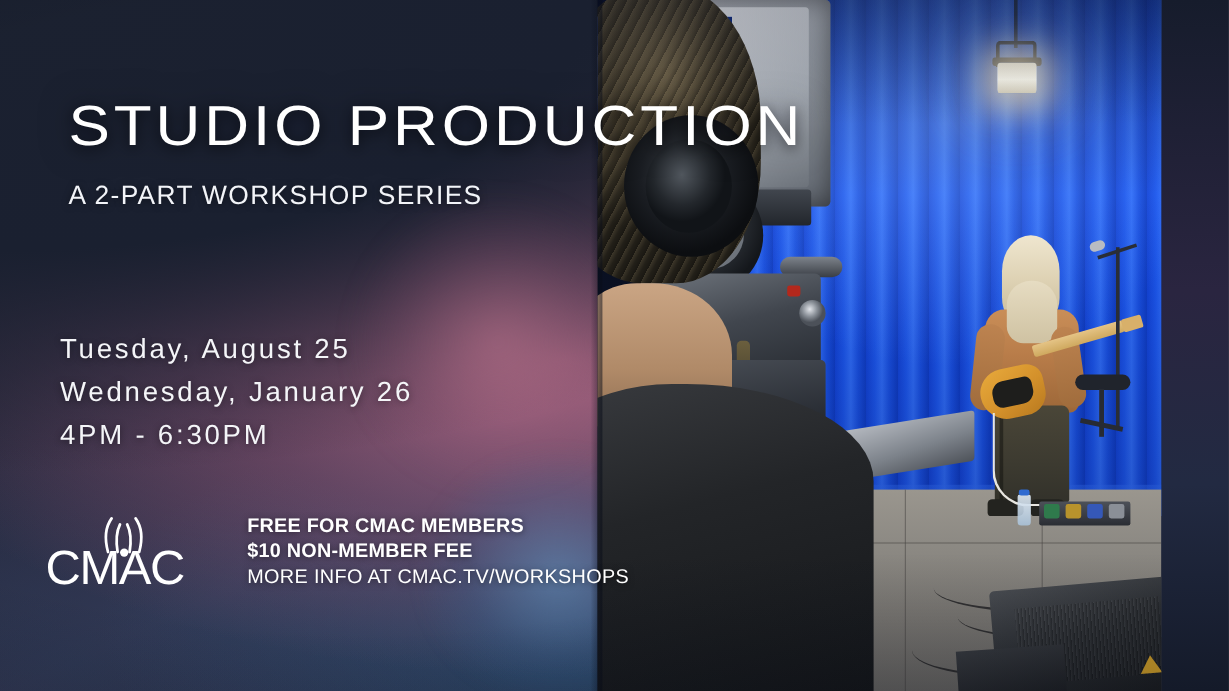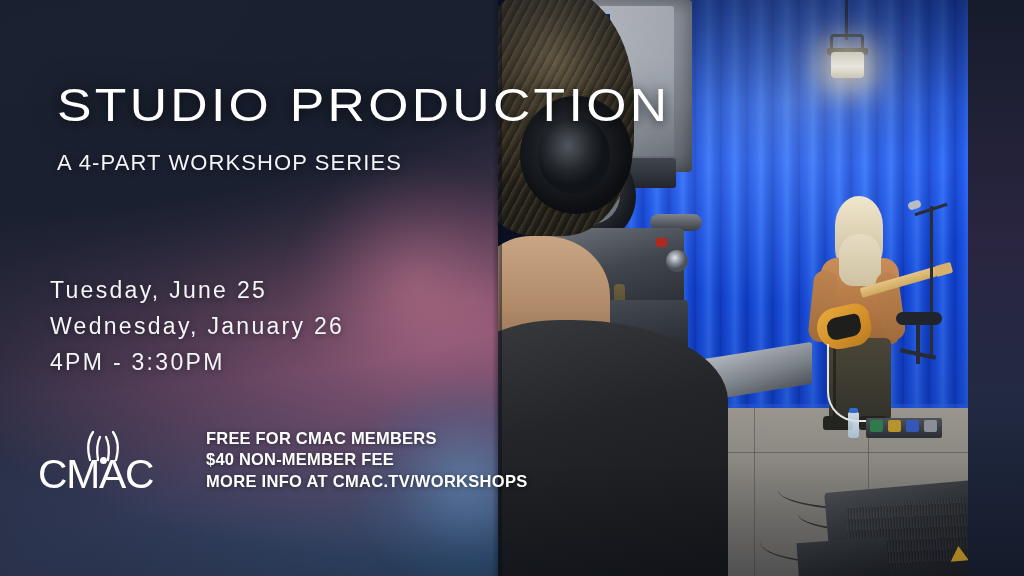--- a/index.html
+++ b/index.html
@@ -371,21 +371,21 @@
     transform:scaleX(1.02); transform-origin:left center;
   }
   .logo-dot{
     position:absolute; left:62px; top:27px; width:7px; height:7px;
     background:#ffffff; border-radius:50%;
   }
 
   .fineprint{ position:absolute; left:174px; top:428px; }
   .fp-line{ color:#ffffff; white-space:nowrap; text-shadow:0 1px 5px rgba(0,0,0,.5);margin-left:32px; }
   .fp-b{ font-size:16.5px; font-weight:700; letter-spacing:.2px; line-height:21px; }
-  .fp-r{ font-size:16.5px; font-weight:700; letter-spacing:.3px; line-height:22px; }
+  .fp-r{ font-size:16.5px; font-weight:400; letter-spacing:.3px; line-height:22px; }
 </style>
 </head>
 <body>
 
 <div id="poster">
 
   <div class="bg-base"></div>
   <div class="bg-glow-rose"></div>
   <div class="bg-glow-blue"></div>
   <div class="bg-vignette"></div>
@@ -475,40 +475,40 @@
       <div class="op-shirt"></div>
 
       <div class="photo-grade"></div>
     </div>
   </div>
 
   <div class="right-band"></div>
   <div class="photo-edge"></div>
 
   <div class="title">STUDIO PRODUCTION</div>
-  <div class="subtitle">A 4-PART WORKSHOP SERIES</div>
+  <div class="subtitle">A 2-PART WORKSHOP SERIES</div>
 
   <div class="dates">
-    <div class="date-line">Tuesday, June 25</div>
+    <div class="date-line">Tuesday, August 25</div>
     <div class="date-line">Wednesday, January 26</div>
-    <div class="date-line">4PM - 3:30PM</div>
+    <div class="date-line">4PM - 6:30PM</div>
   </div>
 
   <div class="logo">
     <svg width="118" height="34" viewBox="0 0 118 34">
       <g fill="none" stroke="#ffffff" stroke-linecap="round">
         <path d="M52 30 C 49 19, 50 9, 55 2" stroke-width="2.3"></path>
         <path d="M60 30 C 58.5 21, 59 13, 62 7" stroke-width="2.3"></path>
         <path d="M78 30 C 81 19, 80 9, 75 2" stroke-width="2.3"></path>
         <path d="M70 30 C 71.5 21, 71 13, 68 7" stroke-width="2.3"></path>
       </g>
     </svg>
     <div class="logo-dot"></div>
     <div class="logo-word">CMAC</div>
   </div>
 
   <div class="fineprint">
     <div class="fp-line fp-b">FREE FOR CMAC MEMBERS</div>
-    <div class="fp-line fp-b">$40 NON-MEMBER FEE</div>
+    <div class="fp-line fp-b">$10 NON-MEMBER FEE</div>
     <div class="fp-line fp-r">MORE INFO AT CMAC.TV/WORKSHOPS</div>
   </div>
 
 </div>
 
 </body></html>

